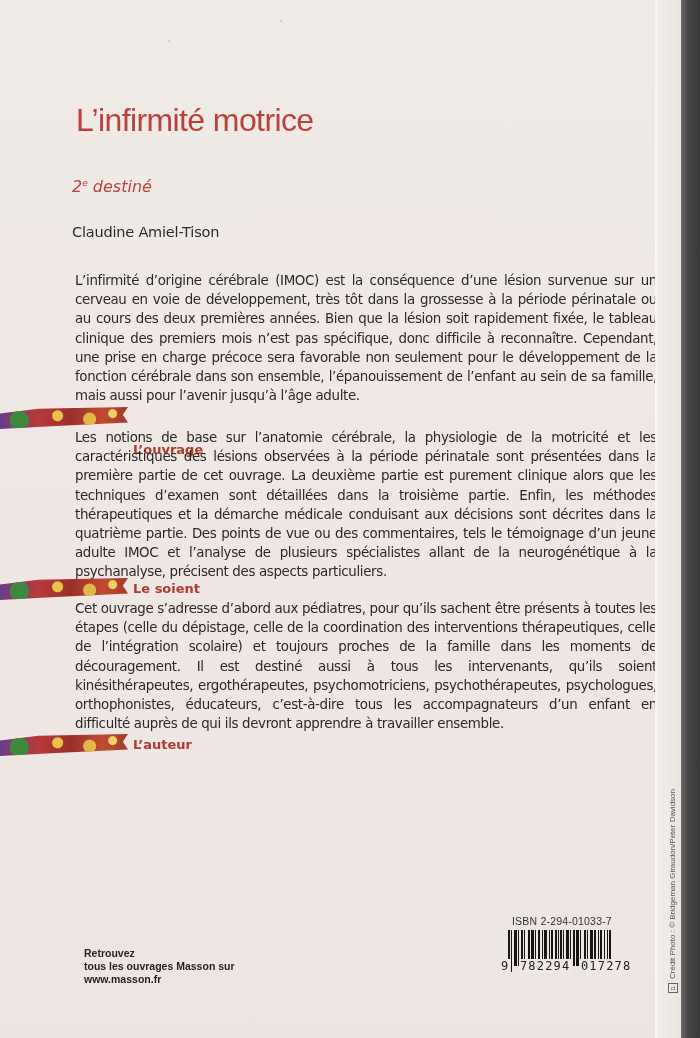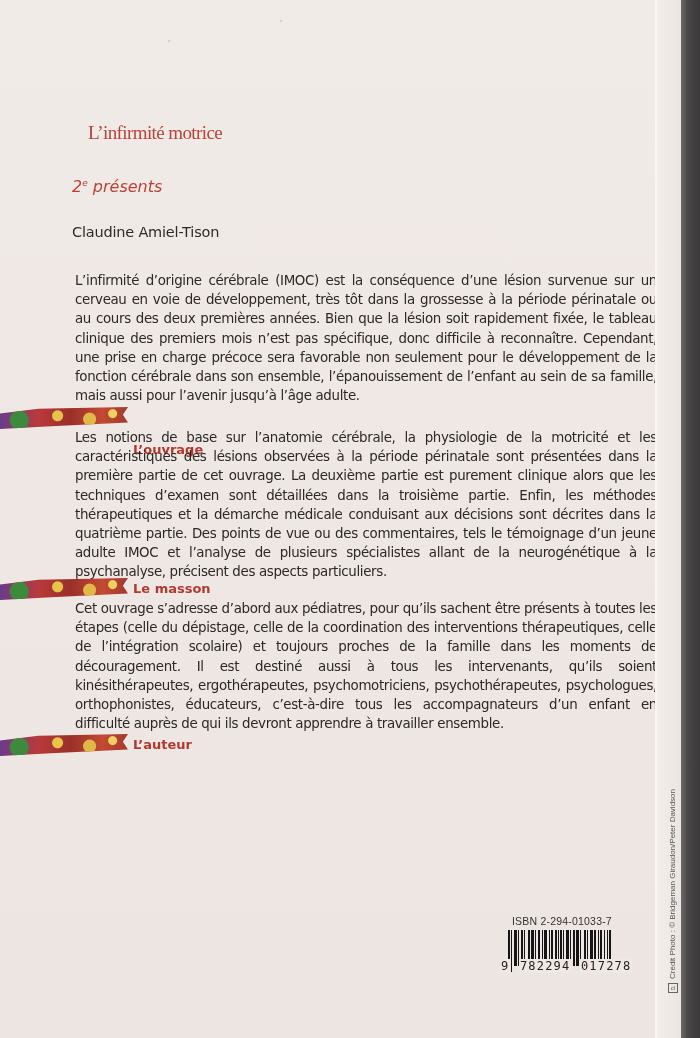--- a/index.html
+++ b/index.html
@@ -20,23 +20,23 @@
     .spine-strip {
       position: absolute; left: 657px; top: 0; width: 24px; height: 1038px;
       background: linear-gradient(90deg, #f3eeea 0%, #ebe5e2 100%);
     }
     .spine-dark {
       position: absolute; left: 681px; top: 0; width: 19px; height: 1038px;
       background: linear-gradient(90deg, #6e6a6b 0%, #4a4748 35%, #3a3839 100%);
     }
     .title {
       position: absolute; left: 72px; top: 100px;
-      color: #b8423a; font-size: 19px; line-height: 33px;
-      font-family: Liberation Serif, serif; letter-spacing: -0.6px;
-      margin: 16px; font-weight: normal;
+      color: #b8423a; font-size: 32px; line-height: 33px;
+      font-family: Liberation Sans, sans-serif; letter-spacing: -0.6px;
+      margin: 4px; font-weight: normal;
     }
     .edition {
       position: absolute; left: 72px; top: 177px;
       color: #b8423a; font-size: 16px; font-style: italic;
     }
     .edition sup { font-size: 9px; }
     .author-name {
       position: absolute; left: 72px; top: 224px;
       color: #2e2a28; font-size: 14.5px; letter-spacing: -0.2px;
     }
@@ -107,37 +107,42 @@
   </style>
 </head>
 <body>
 
 <div class="page">
 
   <h1 class="title">
     <span>L’infirmité motrice</span><br>
   </h1>
 
-  <div class="edition"><span>2</span><sup>e</sup><span> présents</span></div>
+  <div class="edition"><span>2</span><sup>e</sup><span> destiné</span></div>
 
   <div class="author-name">Claudine Amiel-Tison</div>
 
   <p class="para intro">L’infirmité d’origine cérébrale (IMOC) est la conséquence d’une lésion survenue sur un cerveau en voie de développement, très tôt dans la grossesse à la période périnatale ou au cours des deux premières années. Bien que la lésion soit rapidement fixée, le tableau clinique des premiers mois n’est pas spécifique, donc difficile à reconnaître. Cependant, une prise en charge précoce sera favorable non seulement pour le développement de la fonction cérébrale dans son ensemble, l’épanouissement de l’enfant au sein de sa famille, mais aussi pour l’avenir jusqu’à l’âge adulte.</p>
 
   <div class="ribbon" style="top:407px;"></div>
   <div class="section-heading" style="top:410px;margin-top:32px;">L’ouvrage</div>
   <p class="para s1-body">Les notions de base sur l’anatomie cérébrale, la physiologie de la motricité et les caractéristiques des lésions observées à la période périnatale sont présentées dans la première partie de cet ouvrage. La deuxième partie est purement clinique alors que les techniques d’examen sont détaillées dans la troisième partie. Enfin, les méthodes thérapeutiques et la démarche médicale conduisant aux décisions sont décrites dans la quatrième partie. Des points de vue ou des commentaires, tels le témoignage d’un jeune adulte IMOC et l’analyse de plusieurs spécialistes allant de la neurogénétique à la psychanalyse, précisent des aspects particuliers.</p>
 
   <div class="ribbon" style="top:578px;"></div>
-  <div class="section-heading" style="top:581px;">Le masson</div>
+  <div class="section-heading" style="top:581px;">Le soient</div>
   <p class="para s2-body">Cet ouvrage s’adresse d’abord aux pédiatres, pour qu’ils sachent être présents à toutes les étapes (celle du dépistage, celle de la coordination des interventions thérapeutiques, celle de l’intégration scolaire) et toujours proches de la famille dans les moments de découragement. Il est destiné aussi à tous les intervenants, qu’ils soient kinésithérapeutes, ergothérapeutes, psychomotriciens, psychothérapeutes, psychologues, orthophonistes, éducateurs, c’est-à-dire tous les accompagnateurs d’un enfant en difficulté auprès de qui ils devront apprendre à travailler ensemble.</p>
 
   <div class="ribbon" style="top:734px;"></div>
   <div class="section-heading" style="top:737px;text-align:center;">L’auteur</div>
 
+  <div class="retrouvez">
+    <div>Retrouvez</div>
+    <div>tous les ouvrages Masson sur</div>
+    <div>www.masson.fr</div>
+  </div>
 
   <div class="isbn-block">
     <span class="isbn-label">ISBN  2-294-01033-7</span>
     <div class="barcode">
       <div class="bars">
         <span class="g" style="width:2px"></span>
           <span class="s" style="width:1px"></span>
           <span class="g" style="width:1px"></span>
           <span class="s" style="width:2px"></span>
         <span style="width:3px"></span>

